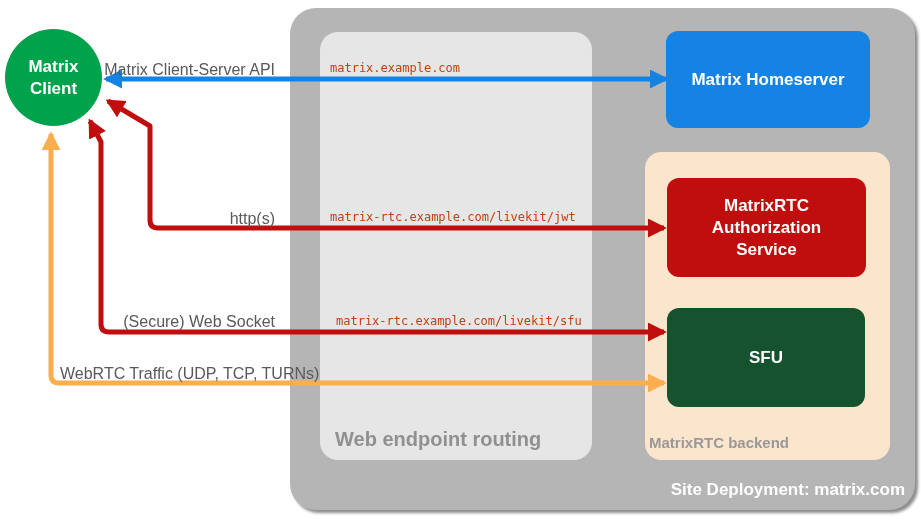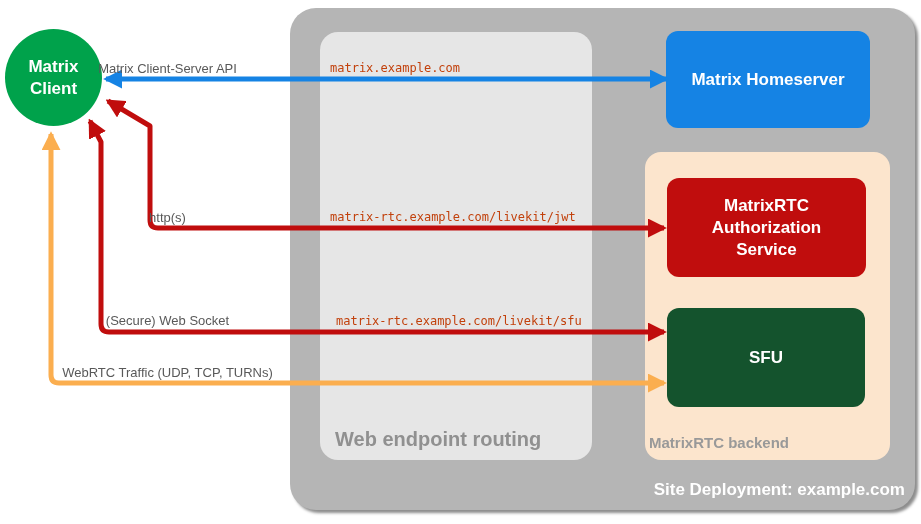--- a/index.html
+++ b/index.html
@@ -101,22 +101,22 @@
     z-index: 4;
   }
   .ep-api { top: 61px; }
   .ep-jwt { top: 210px; }
   .ep-sfu { top: 314px; padding-left: 6px; }
   
   .arrow-label {
     position: absolute;
     width: 215px;
     left: 60px;
-    text-align: center;
-    font-size: 13px;
+    text-align: right;
+    font-size: 16px;
     color: #595959;
     white-space: nowrap;
     z-index: 6;
   }
   .lbl-api { top: 61px; }
   .lbl-http { top: 210px; }
   .lbl-ws { top: 313px; }
   .lbl-webrtc { top: 365px; }
   
   .arrows {
@@ -131,21 +131,21 @@
     stroke-width: 5;
     stroke-linejoin: round;
   }
 </style>
 </head>
 <body>
 
 <div class="stage">
 
   <div class="outer-container">
-    <div class="site-label">Site Deployment: example.com</div>
+    <div class="site-label">Site Deployment: matrix.com</div>
   </div>
 
   <div class="routing-box">
     <div class="routing-label">Web endpoint routing</div>
   </div>
 
   <div class="backend-box">
     <div class="backend-label">MatrixRTC backend</div>
   </div>
 

